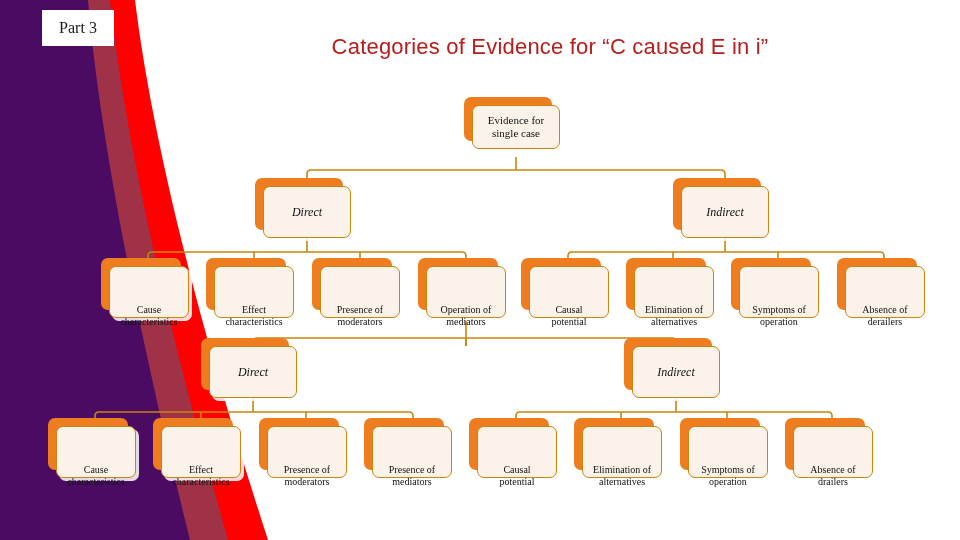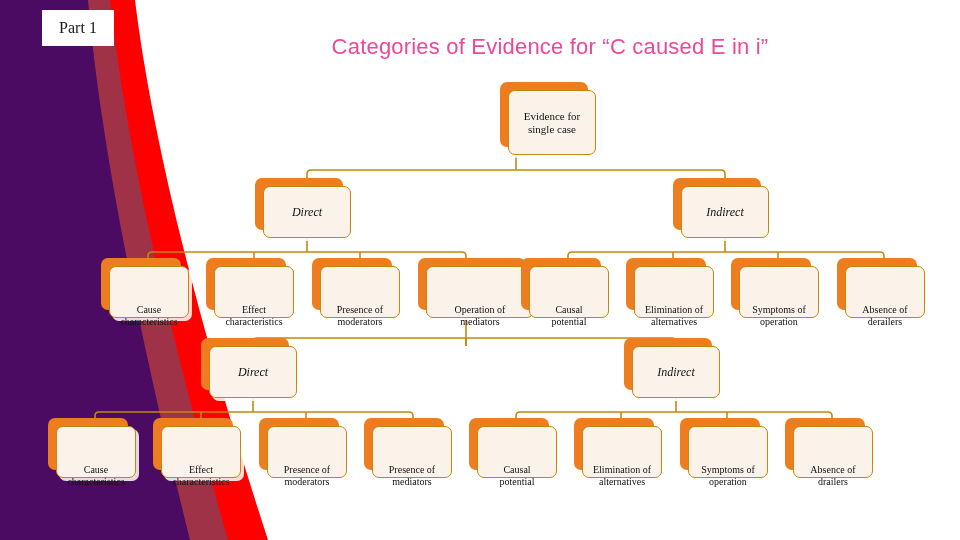--- a/index.html
+++ b/index.html
@@ -20,21 +20,21 @@
     background:#ffffff;
     display:flex;align-items:center;justify-content:center;
     font-family:"Liberation Serif", serif;font-size:16px;color:#1a1a1a;
   }
 
   
   .title{
     position:absolute;left:180px;top:34px;width:740px;
     text-align:center;
     font-family:"Liberation Sans", sans-serif;
-    font-size:22px;color:#ec4899;font-weight:400;
+    font-size:22px;color:#b91c1c;font-weight:400;
     letter-spacing:.2px;white-space:nowrap;
   }
 
   
   .diagram{position:absolute;left:0;top:0;width:960px;height:540px;}
   .connectors{position:absolute;left:0;top:0;width:960px;height:540px;pointer-events:none;}
 
   
   .node{position:absolute;}
   .node .shadow{
@@ -67,21 +67,21 @@
 
   <div class="bands">
     <svg width="300" height="540" viewBox="0 0 300 540" xmlns="http://www.w3.org/2000/svg">
       <path d="M 135 0 C 152 140, 200 330, 268 540 L 150 540 C 96 330, 70 140, 62 0 Z" fill="#FF0000"></path>
       <path d="M 110 0 C 125 140, 168 330, 228 540 L 120 540 C 74 330, 52 140, 45 0 Z" fill="#A03248"></path>
       <path d="M 88 0 C 100 140, 138 330, 190 540 L 0 540 L 0 0 Z" fill="#4B0B63"></path>
       <path d="M 58 0 C 58 120, 66 300, 96 540 L 0 540 L 0 0 Z" fill="#4B0B63"></path>
     </svg>
   </div>
 
-  <div class="part-badge">Part 1</div>
+  <div class="part-badge">Part 3</div>
 
   <div class="title">Categories of  Evidence for “C caused E in i”</div>
 
   <div class="diagram">
 
     <svg class="connectors" width="960" height="540" viewBox="0 0 960 540" xmlns="http://www.w3.org/2000/svg" fill="none" stroke="#C8860D" stroke-width="1.6">
 
       <path d="M 516 157 L 516 170"></path>
       <path d="M 307 186 L 307 174 Q 307 170 311 170 L 721 170 Q 725 170 725 174 L 725 186"></path>
 
@@ -103,21 +103,21 @@
       <path d="M 95 426 L 95 416 Q 95 412 99 412 L 409 412 Q 413 412 413 416 L 413 426"></path>
       <path d="M 201 412 L 201 426"></path>
       <path d="M 306 412 L 306 426"></path>
 
       <path d="M 676 398 L 676 412"></path>
       <path d="M 516 426 L 516 416 Q 516 412 520 412 L 828 412 Q 832 412 832 416 L 832 426"></path>
       <path d="M 621 412 L 621 426"></path>
       <path d="M 727 412 L 727 426"></path>
     </svg>
 
-    <div class="node root" style="left:472px;top:90px;width:88px;height:65px;margin-left:36px;">
+    <div class="node root" style="left:472px;top:105px;width:88px;height:44px;">
       <div class="shadow"></div>
       <div class="face">
         <span class="label">Evidence for<br>single case</span>
       </div>
     </div>
 
     <div class="node mid" style="left:263px;top:186px;width:88px;height:52px;">
       <div class="shadow"></div>
       <div class="face">
         <span class="label">Direct</span>
@@ -142,21 +142,21 @@
       <div class="face">
         <span class="label">Effect<br>characteristics</span>
       </div>
     </div>
     <div class="node leaf small" style="left:320px;top:266px;width:80px;height:52px;">
       <div class="shadow"></div>
       <div class="face">
         <span class="label">Presence of<br>moderators</span>
       </div>
     </div>
-    <div class="node leaf small" style="left:426px;top:266px;width:80px;height:52px;padding-left:28px;">
+    <div class="node leaf small" style="left:426px;top:266px;width:80px;height:52px;">
       <div class="shadow"></div>
       <div class="face">
         <span class="label">Operation of<br>mediators</span>
       </div>
     </div>
     <div class="node leaf small" style="left:529px;top:266px;width:80px;height:52px;">
       <div class="shadow"></div>
       <div class="face">
         <span class="label">Causal<br>potential</span>
       </div>

